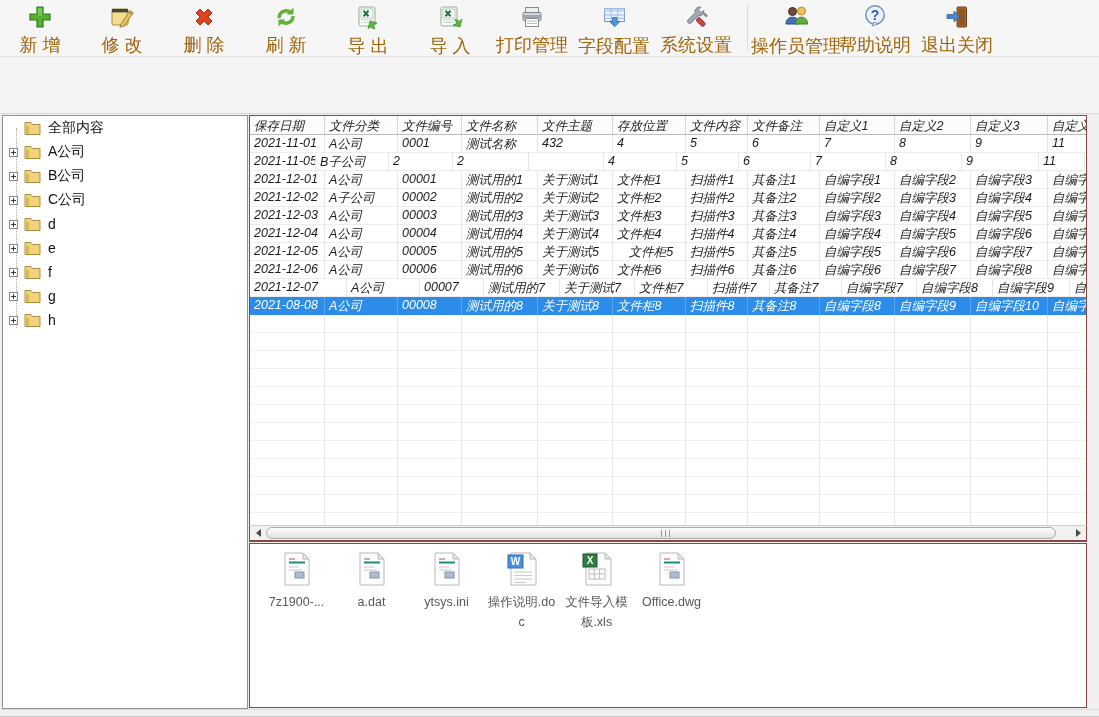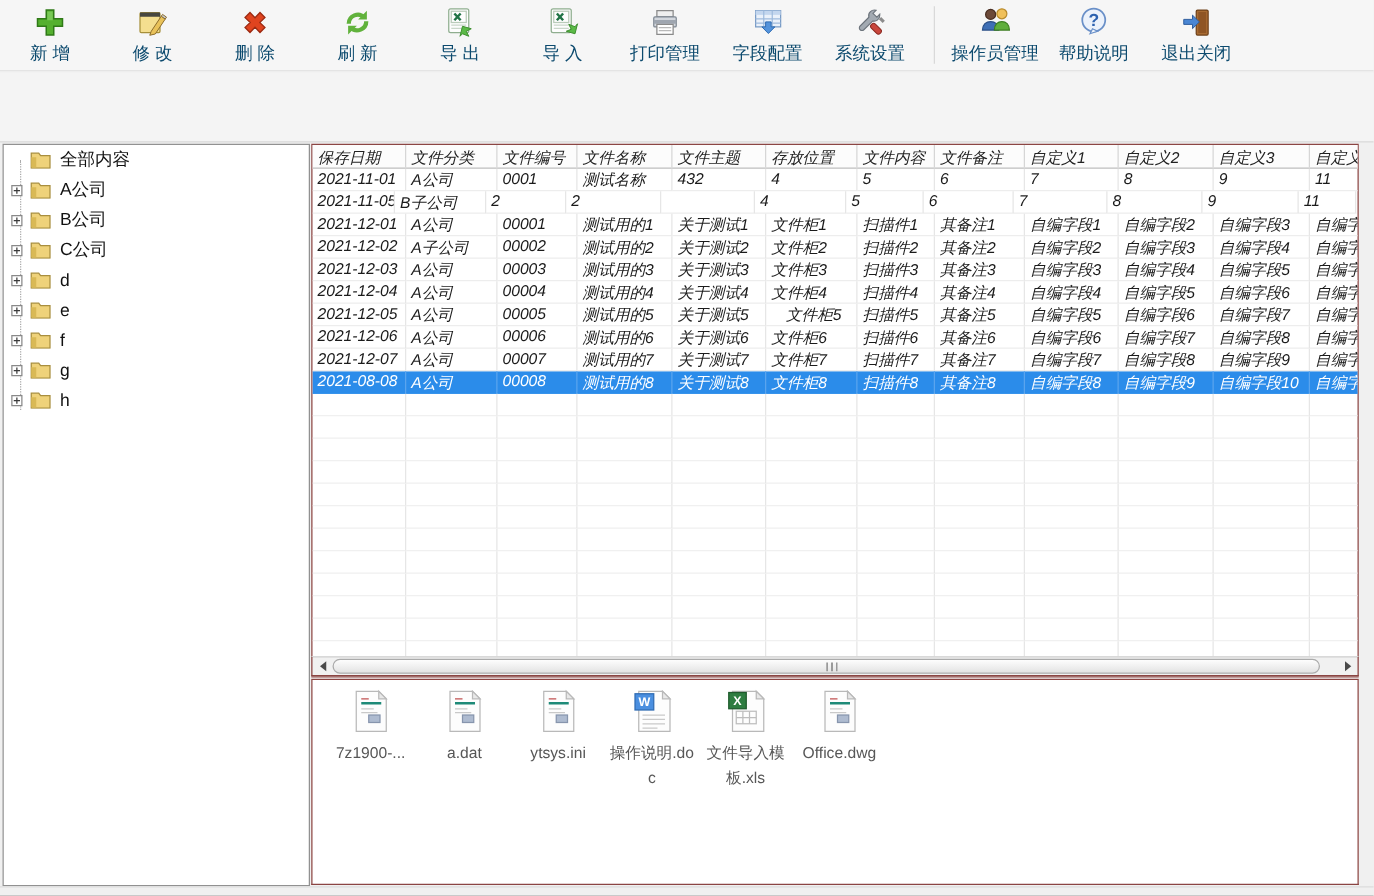--- a/index.html
+++ b/index.html
@@ -6,21 +6,21 @@
   html,body { width:1099px; height:717px; overflow:hidden; }
   body { font-family:"Liberation Sans","DejaVu Sans",sans-serif; background:#F0F0F0; position:relative; }
 
   
   .toolbar { position:absolute; left:0; top:0; width:1099px; height:57px;
     background:#F6F6F6; border-bottom:1px solid #E4E4E4;
     display:flex; align-items:flex-start; padding:3px 0 0 7px; }
   .tbtn { width:66px; height:52px; display:flex; flex-direction:column; align-items:center;
     justify-content:flex-start; margin-right:16px; cursor:default; border:1px solid transparent; }
   .tbtn .ticon { width:27px; height:27px; display:flex; align-items:center; justify-content:center; }
-  .tbtn .tlabel { font-size:14px; color:#0c4a6e; margin-top:3px; white-space:nowrap; }
+  .tbtn .tlabel { font-size:18px; color:#a16207; margin-top:3px; white-space:nowrap; }
   .tbtn-wide { width:76px; margin-right:8px; }
   .tsep { width:1px; height:46px; background:#D9D9D9; margin:2px 10px 0 2px; }
 
   
   .filterbar { position:absolute; left:0; top:58px; width:1099px; height:56px;
     background:#F4F4F4; border-bottom:1px solid #D8D8D8; }
   .flabel { position:absolute; top:78px; font-size:13.5px; color:#161616; }
   .combo { position:absolute; top:74px; height:22px; background:#fff; border:1px solid #A9ACB2; }
   .combo::after { content:""; position:absolute; right:6px; top:9px;
     border:4px solid transparent; border-top:5px solid #3b3b3b; }
@@ -427,21 +427,21 @@
         <div class="tc" style="width: 75px;">关于测试6</div>
         <div class="tc" style="width: 73px;">文件柜6</div>
         <div class="tc" style="width: 62px;">扫描件6</div>
         <div class="tc" style="width: 72px;">其备注6</div>
         <div class="tc" style="width: 75px;">自编字段6</div>
         <div class="tc" style="width: 76px;">自编字段7</div>
         <div class="tc" style="width: 77px;">自编字段8</div>
         <div class="tc" style="width: 46px;">自编字段9</div>
       </div>
       <div class="trow ">
-        <div class="tc" style="width: 75px;">2021-12-07</div>
+        <div class="tc" style="width: 97px;">2021-12-07</div>
         <div class="tc" style="width: 73px;">A公司</div>
         <div class="tc" style="width: 64px;">00007</div>
         <div class="tc" style="width: 76px;">测试用的7</div>
         <div class="tc" style="width: 75px;">关于测试7</div>
         <div class="tc" style="width: 73px;">文件柜7</div>
         <div class="tc" style="width: 62px;">扫描件7</div>
         <div class="tc" style="width: 72px;">其备注7</div>
         <div class="tc" style="width: 75px;">自编字段7</div>
         <div class="tc" style="width: 76px;">自编字段8</div>
         <div class="tc" style="width: 77px;">自编字段9</div>

